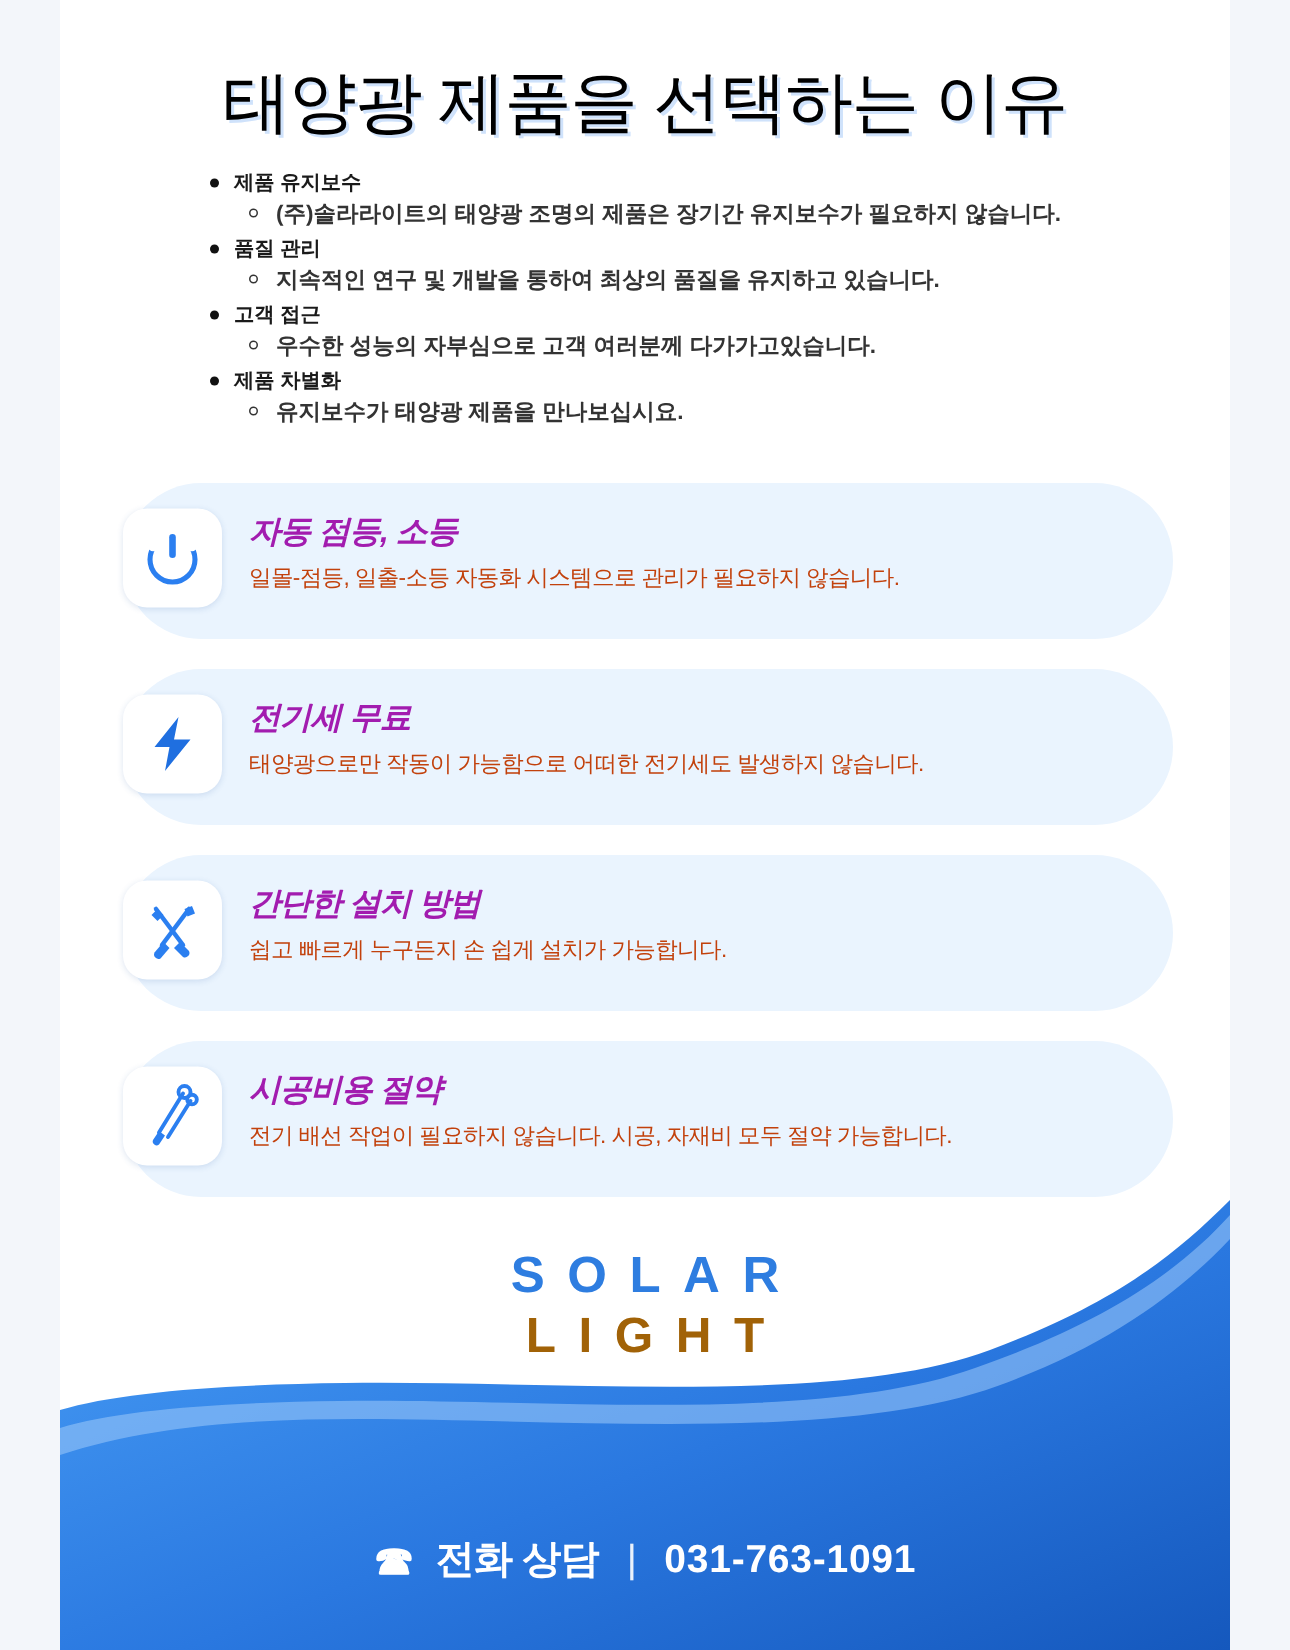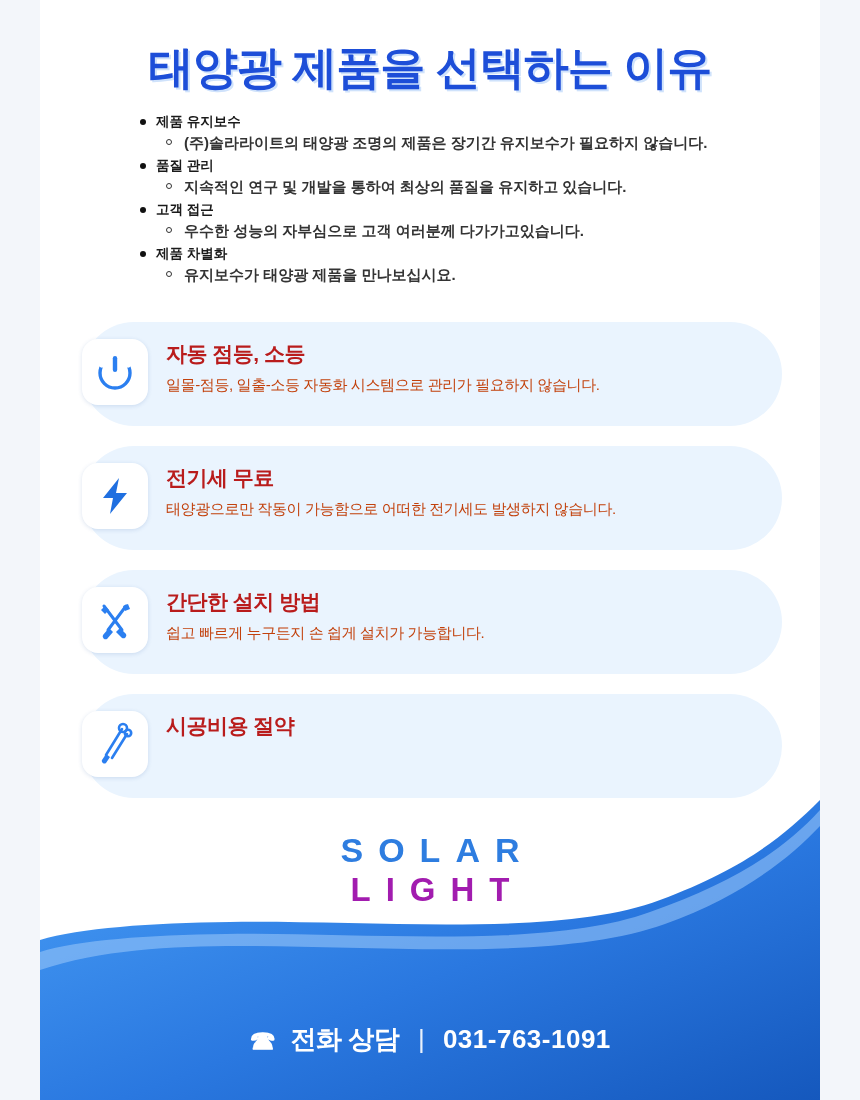--- a/index.html
+++ b/index.html
@@ -32,23 +32,23 @@
   }
 
   
   .title {
     position: absolute;
     left: 0;
     top: 38px;
     width: 780px;
     text-align: center;
     font-size: 45px;
-    font-weight: bold;
+    font-weight: normal;
     letter-spacing: -1px;
-    color: #1d4ed8;
+    color: #000000;
     text-shadow: 2px 2px 0 #cfe2fb;
     white-space: nowrap;
   }
 
   
   .bullets {
     position: absolute;
     left: 98px;
     top: 112px;
     width: 640px;
@@ -136,23 +136,24 @@
   }
   .f-text {
     position: absolute;
     left: 126px;
     top: 18px;
     right: 20px;
   }
   .f-title {
     font-size: 21px;
     font-weight: bold;
-    color: #b91c1c;
+    color: #a21caf;
     letter-spacing: -0.5px;
     margin-bottom: 8px;
+    font-style: italic;
   }
   .f-desc {
     font-size: 15px;
     color: #c2410c;
     letter-spacing: -0.4px;
     white-space: nowrap;
   }
 
   
   .bottom {
@@ -184,21 +185,21 @@
     font-weight: bold;
     letter-spacing: 15px;
     color: #2e7de0;
     line-height: 40px;
     text-indent: 15px;
   }
   .logo-l2 {
     font-size: 33px;
     font-weight: bold;
     letter-spacing: 15px;
-    color: #a21caf;
+    color: #a16207;
     line-height: 40px;
     text-indent: 15px;
   }
   .footer {
     position: absolute;
     left: 0;
     top: 222px;
     width: 780px;
     text-align: center;
     z-index: 3;
@@ -297,20 +298,21 @@
               <path d="M30 8 L14 34"></path>
               <circle cx="31" cy="7" r="4"></circle>
               <path d="M14 33 l-4 6 a2.6 2.6 0 0 0 4 3 l4 -6 z" fill="#2b7ff0" stroke="none"></path>
               <path d="M35 13 L20 37"></path>
               <circle cx="36" cy="12" r="3.2"></circle>
             </g>
           </svg>
         </div>
         <div class="f-text">
           <div class="f-title">시공비용 절약</div>
+          <div class="f-desc">전기 배선 작업이 필요하지 않습니다. 시공, 자재비 모두 절약 가능합니다.</div>
         </div>
       </div>
 
     </div>
 
     <div class="bottom">
       <svg class="wave-svg" viewBox="0 0 780 300" preserveAspectRatio="none">
         <defs>
           <linearGradient id="wg" x1="0" y1="0" x2="1" y2="1">
             <stop offset="0%" stop-color="#4aa0f7"></stop>

